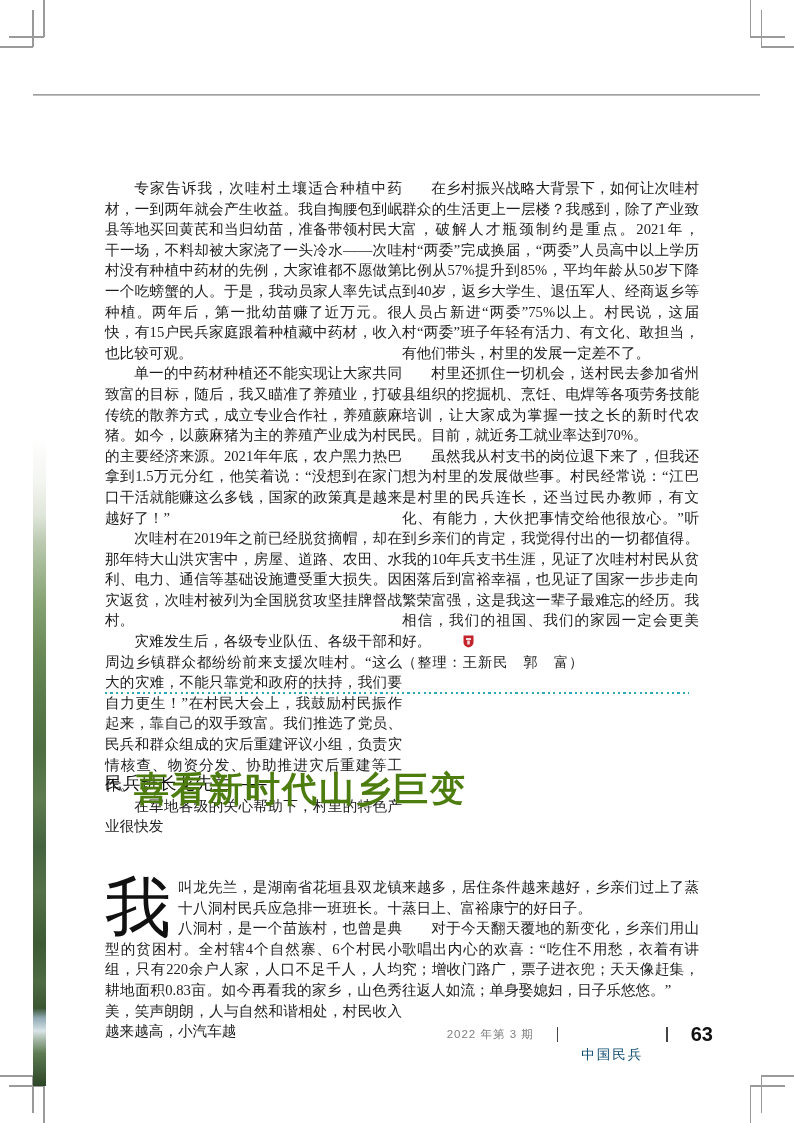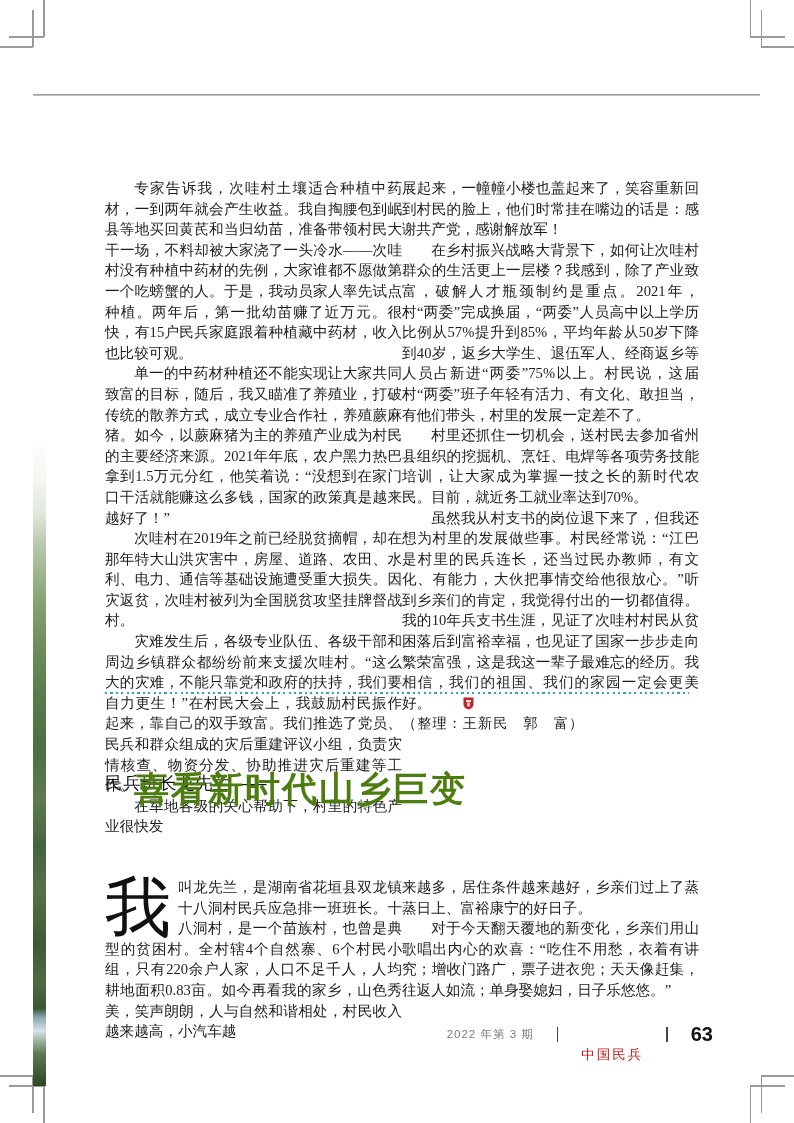--- a/index.html
+++ b/index.html
@@ -59,21 +59,21 @@
   
   .endmark{display:inline-block;width:11px;height:13px;vertical-align:-2px;margin-left:3px;}
   
   .footer{
     position:absolute;right:81px;top:1021px;height:26px;
     display:flex;align-items:center;gap:23px;
     font-family:"Liberation Sans","DejaVu Sans",sans-serif;
   }
   .footer .issue{font-size:11.5px;color:#7d7d7d;letter-spacing:1px;}
   .footer .bar{width:1.5px;height:15px;background:#444;}
-  .footer .magazine{font-size:13.5px;color:#b91c1c;letter-spacing:2px;margin-top:41px;}
+  .footer .magazine{font-size:13.5px;color:#0c4a6e;letter-spacing:2px;margin-top:41px;}
   .footer .pageno{font-size:20px;color:#111;font-weight:600;}
 </style>
 </head>
 <body>
 
 <div class="mark" style="left:43px;top:0;width:1.5px;height:37px"></div>
 <div class="mark" style="left:9px;top:36px;width:35px;height:1.5px"></div>
 <div class="mark" style="left:32px;top:10px;width:1.5px;height:37px"></div>
 <div class="mark" style="left:0;top:46px;width:33px;height:1.5px"></div>
 
@@ -98,21 +98,20 @@
 
 <div class="two-col" style="left:105px;top:178px;width:608px;">
   <div class="col">
     <p>专家告诉我，次哇村土壤适合种植中药材，一到两年就会产生收益。我自掏腰包到岷县等地买回黄芪和当归幼苗，准备带领村民大干一场，不料却被大家浇了一头冷水——次哇村没有种植中药材的先例，大家谁都不愿做第一个吃螃蟹的人。于是，我动员家人率先试点种植。两年后，第一批幼苗赚了近万元。很快，有15户民兵家庭跟着种植藏中药材，收入也比较可观。</p>
     <p>单一的中药材种植还不能实现让大家共同致富的目标，随后，我又瞄准了养殖业，打破传统的散养方式，成立专业合作社，养殖蕨麻猪。如今，以蕨麻猪为主的养殖产业成为村民的主要经济来源。2021年年底，农户黑力热巴拿到1.5万元分红，他笑着说：“没想到在家门口干活就能赚这么多钱，国家的政策真是越来越好了！”</p>
     <p>次哇村在2019年之前已经脱贫摘帽，却在那年特大山洪灾害中，房屋、道路、农田、水利、电力、通信等基础设施遭受重大损失。因灾返贫，次哇村被列为全国脱贫攻坚挂牌督战村。</p>
     <p>灾难发生后，各级专业队伍、各级干部和周边乡镇群众都纷纷前来支援次哇村。“这么大的灾难，不能只靠党和政府的扶持，我们要自力更生！”在村民大会上，我鼓励村民振作起来，靠自己的双手致富。我们推选了党员、民兵和群众组成的灾后重建评议小组，负责灾情核查、物资分发、协助推进灾后重建等工作。</p>
     <p>在军地各级的关心帮助下，村里的特色产业很快发</p>
   </div>
   <div class="col">
-    <p class="no-indent">展起来，一幢幢小楼也盖起来了，笑容重新回到村民的脸上，他们时常挂在嘴边的话是：感谢共产党，感谢解放军！</p>
     <p>在乡村振兴战略大背景下，如何让次哇村群众的生活更上一层楼？我感到，除了产业致富，破解人才瓶颈制约是重点。2021年，村“两委”完成换届，“两委”人员高中以上学历比例从57%提升到85%，平均年龄从50岁下降到40岁，返乡大学生、退伍军人、经商返乡等人员占新进“两委”75%以上。村民说，这届村“两委”班子年轻有活力、有文化、敢担当，有他们带头，村里的发展一定差不了。</p>
     <p>村里还抓住一切机会，送村民去参加省州县组织的挖掘机、烹饪、电焊等各项劳务技能培训，让大家成为掌握一技之长的新时代农民。目前，就近务工就业率达到70%。</p>
     <p>
       <span>虽然我从村支书的岗位退下来了，但我还想为村里的发展做些事。村民经常说：“江巴是村里的民兵连长，还当过民办教师，有文化、有能力，大伙把事情交给他很放心。”听到乡亲们的肯定，我觉得付出的一切都值得。我的10年兵支书生涯，见证了次哇村村民从贫困落后到富裕幸福，也见证了国家一步步走向繁荣富强，这是我这一辈子最难忘的经历。我相信，我们的祖国、我们的家园一定会更美好。</span><span class="endmark"><svg width="11" height="13" viewBox="0 0 11 13">
             <path d="M0.5 0.5 h10 v7 c0 2.5 -2.2 4.2 -5 5 c-2.8 -0.8 -5 -2.5 -5 -5 z" fill="#c3242b"></path>
             <path d="M3 3 h5 v2 h-5 z M4.2 5.5 h2.6 v4 h-2.6 z" fill="#ffffff" opacity="0.85"></path>
           </svg></span>
     </p>
     <p class="byline">（整理：王新民　郭　富）</p>
   </div>

